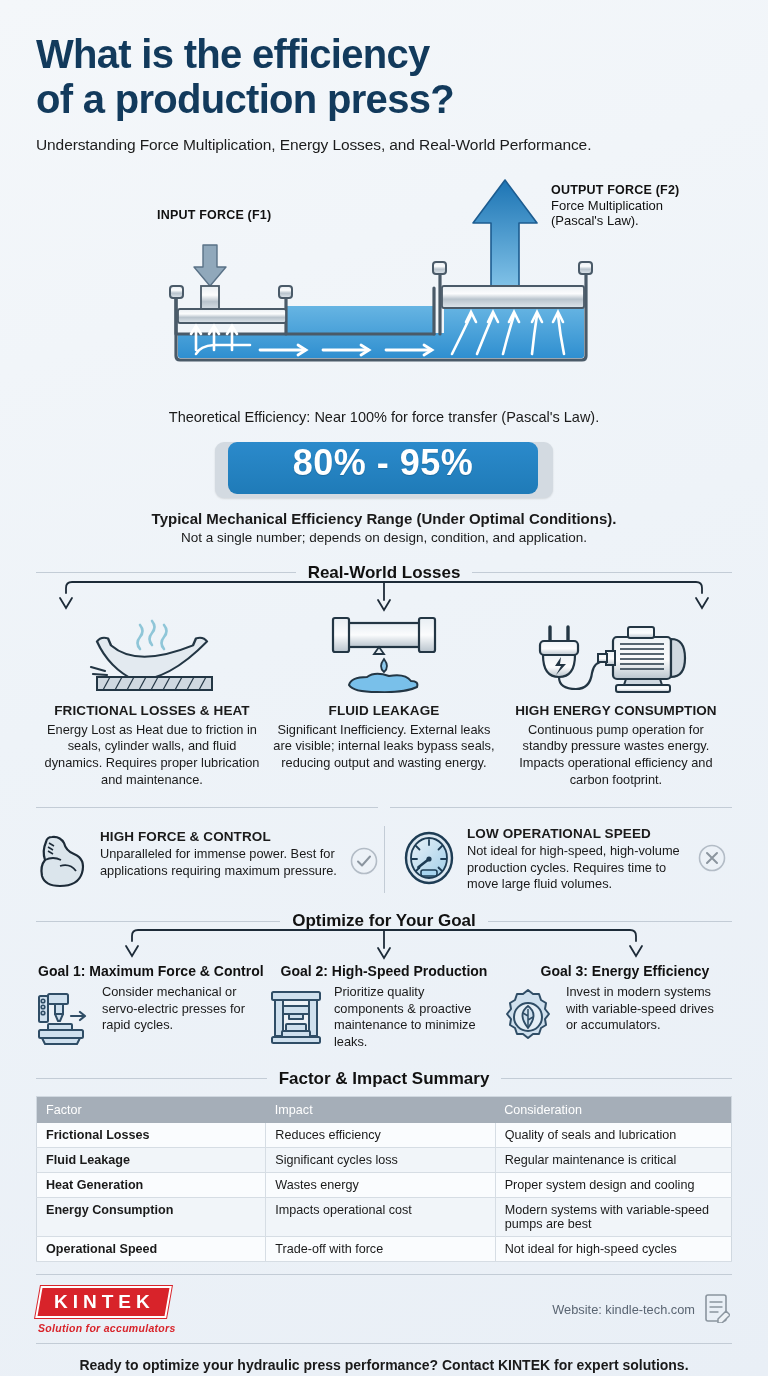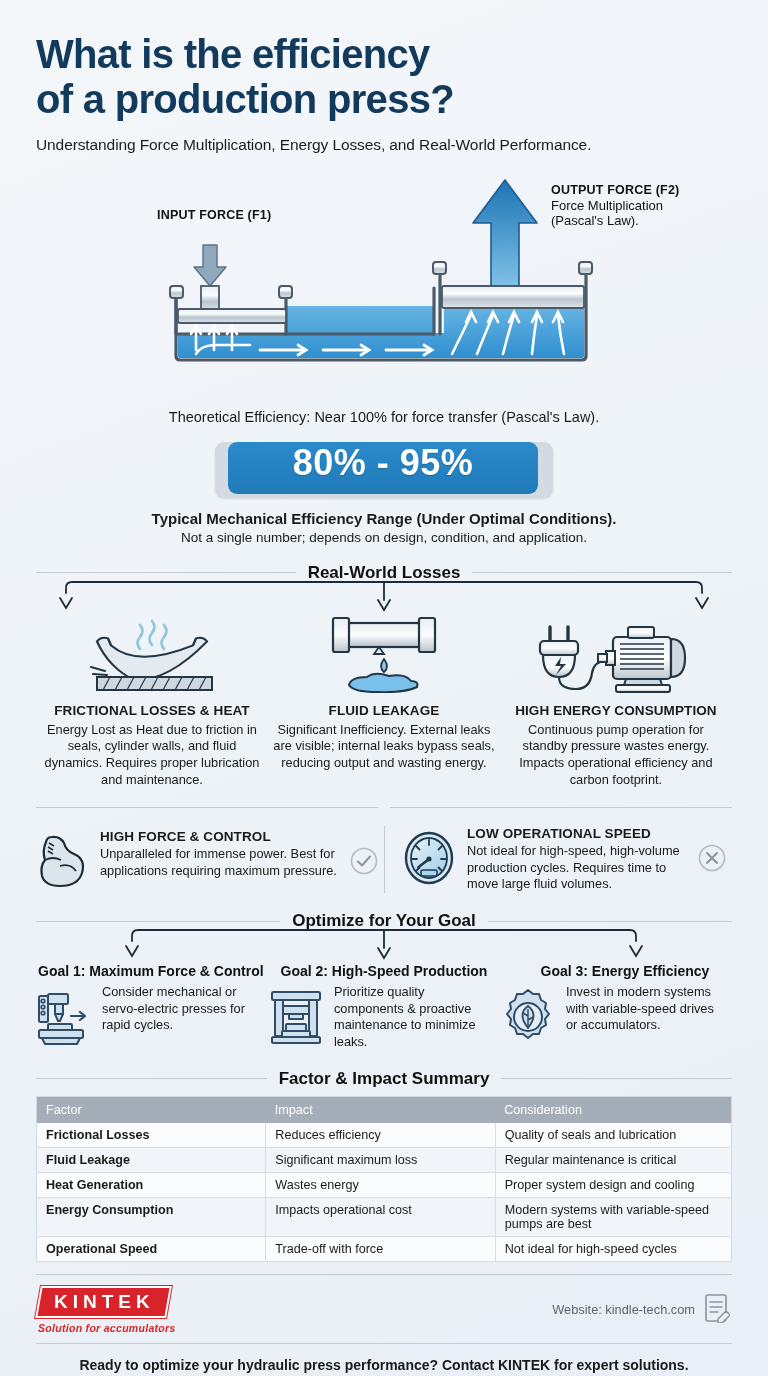--- a/index.html
+++ b/index.html
@@ -540,21 +540,21 @@
       </tr>
     </thead>
     <tbody>
       <tr>
         <td>Frictional Losses</td>
         <td>Reduces efficiency</td>
         <td>Quality of seals and lubrication</td>
       </tr>
       <tr>
         <td>Fluid Leakage</td>
-        <td>Significant maximum loss</td>
+        <td>Significant cycles loss</td>
         <td>Regular maintenance is critical</td>
       </tr>
       <tr>
         <td>Heat Generation</td>
         <td>Wastes energy</td>
         <td>Proper system design and cooling</td>
       </tr>
       <tr>
         <td>Energy Consumption</td>
         <td>Impacts operational cost</td>

